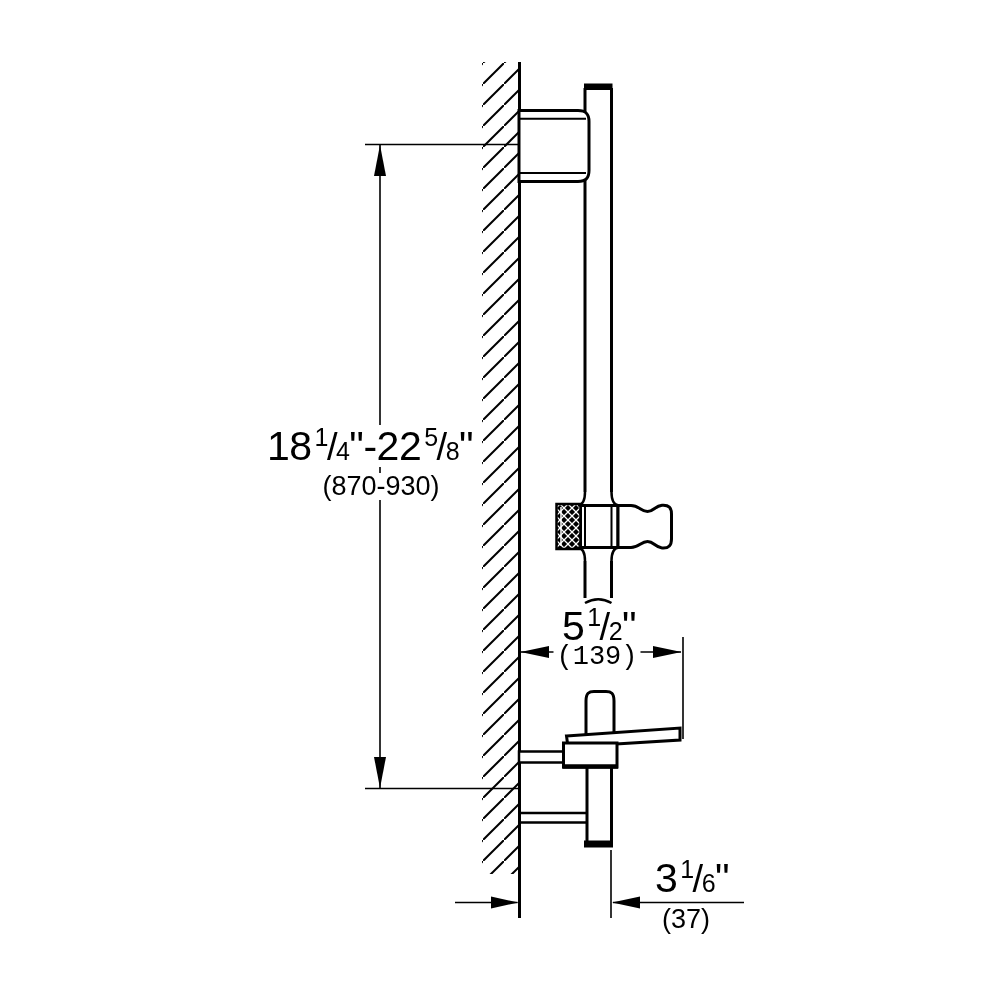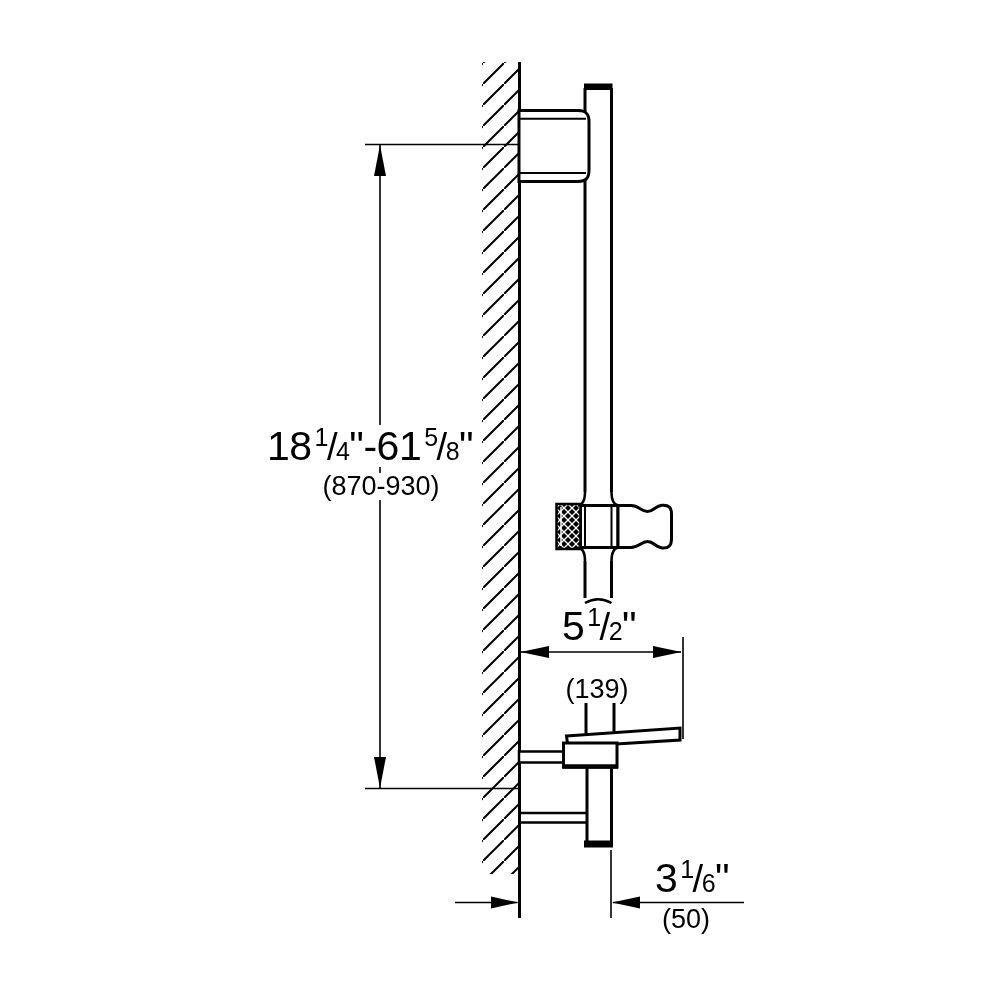--- a/index.html
+++ b/index.html
@@ -107,27 +107,27 @@
     <g>
       <line x1="611" y1="850" x2="611" y2="918" stroke="#000" stroke-width="1.6"></line>
       <line x1="455" y1="902.5" x2="517.5" y2="902.5" stroke="#000" stroke-width="1.6"></line>
       <polygon points="518.5,902.5 491,896.5 491,908.5" fill="#000"></polygon>
       <line x1="613" y1="902.5" x2="744" y2="902.5" stroke="#000" stroke-width="1.6"></line>
       <polygon points="612,902.5 640,896.5 640,908.5" fill="#000"></polygon>
     </g>
   </svg>
 
   <div class="lbl big" style="left:370px; top:425px;">
-    <span>18</span><span class="fnum">1</span><span class="fsl">/</span><span class="fden">4</span><span>"-</span><span>61</span><span class="fnum">5</span><span class="fsl">/</span><span class="fden">8</span><span>"</span>
+    <span>18</span><span class="fnum">1</span><span class="fsl">/</span><span class="fden">4</span><span>"-</span><span>22</span><span class="fnum">5</span><span class="fsl">/</span><span class="fden">8</span><span>"</span>
   </div>
   <div class="lbl metric" style="left:381px; top:473px;">(870-930)</div>
 
   <div class="lbl big" style="left:599px; top:605px;">
     <span>5</span><span class="fnum">1</span><span class="fsl">/</span><span class="fden">2</span><span>"</span>
   </div>
-  <div class="lbl metric" style="left:597px; top:676px;">(139)</div>
+  <div class="lbl metric" style="left:597px; top:644px;font-family:Liberation Mono, monospace;">(139)</div>
 
   <div class="lbl big" style="left:692px; top:857px;">
     <span>3</span><span class="fnum">1</span><span class="fsl">/</span><span class="fden">6</span><span>"</span>
   </div>
-  <div class="lbl metric" style="left:686px; top:906px;">(50)</div>
+  <div class="lbl metric" style="left:686px; top:906px;">(37)</div>
 
 </div>
 
 </body></html>

